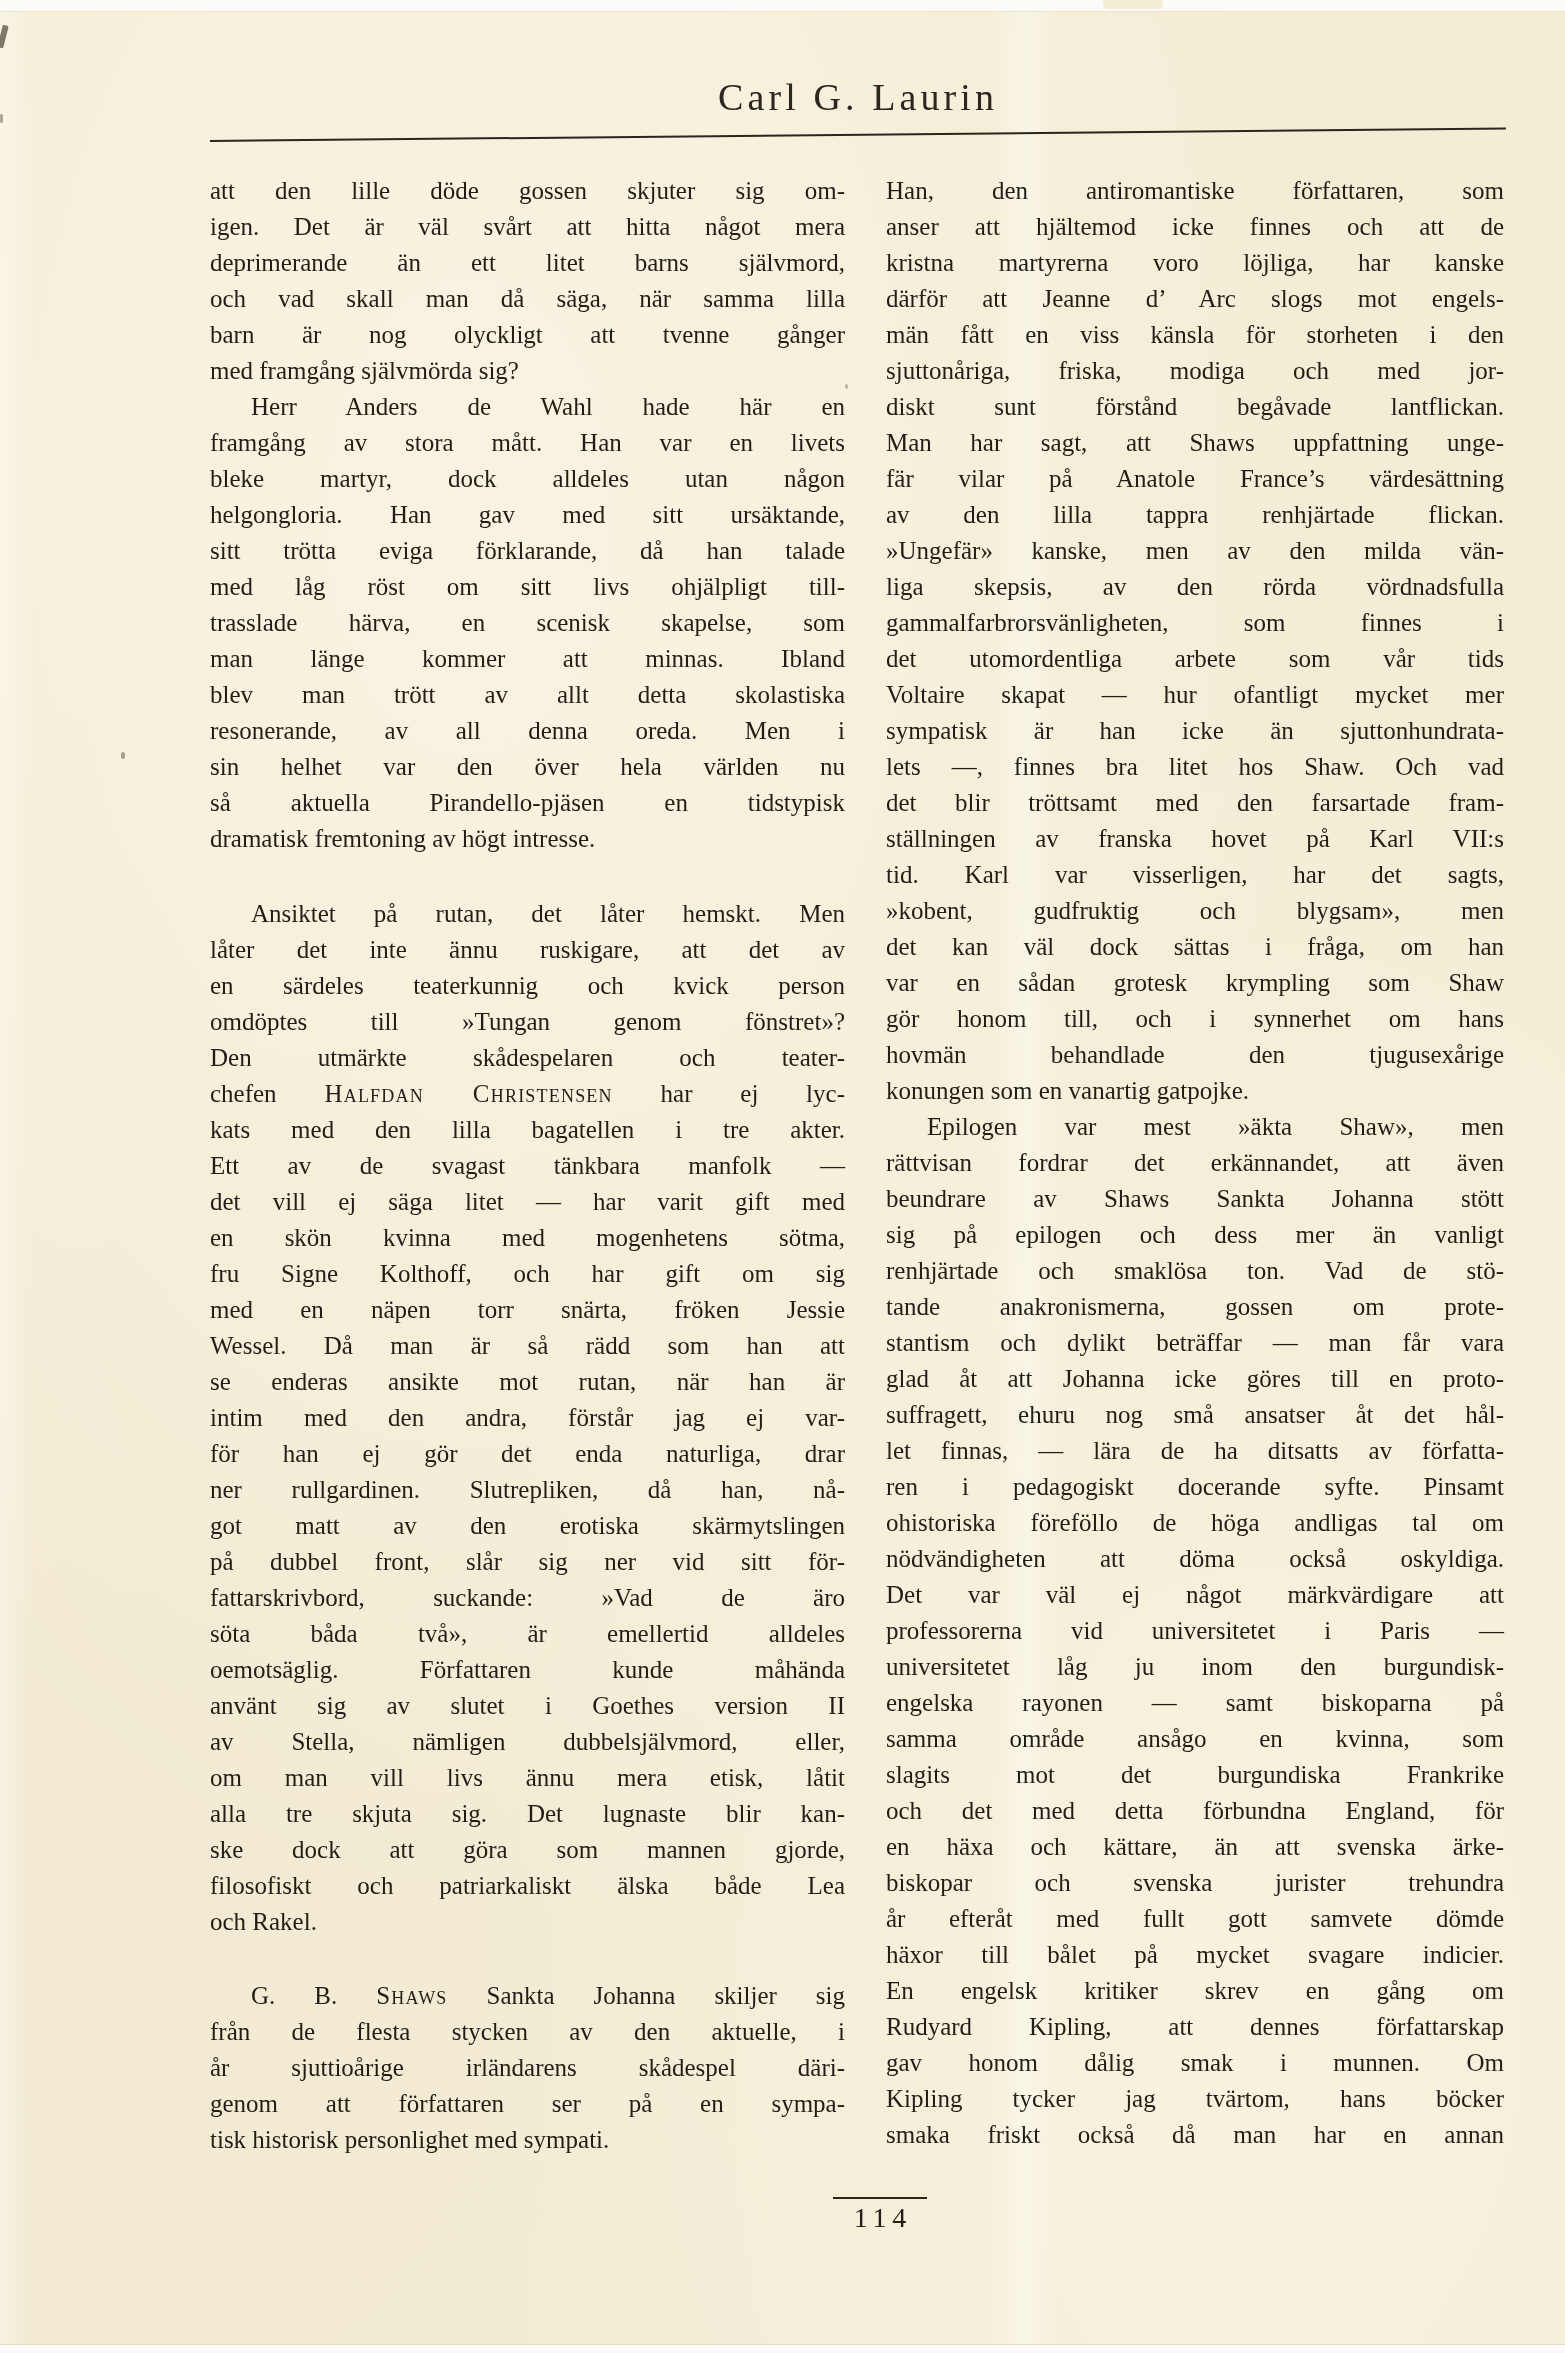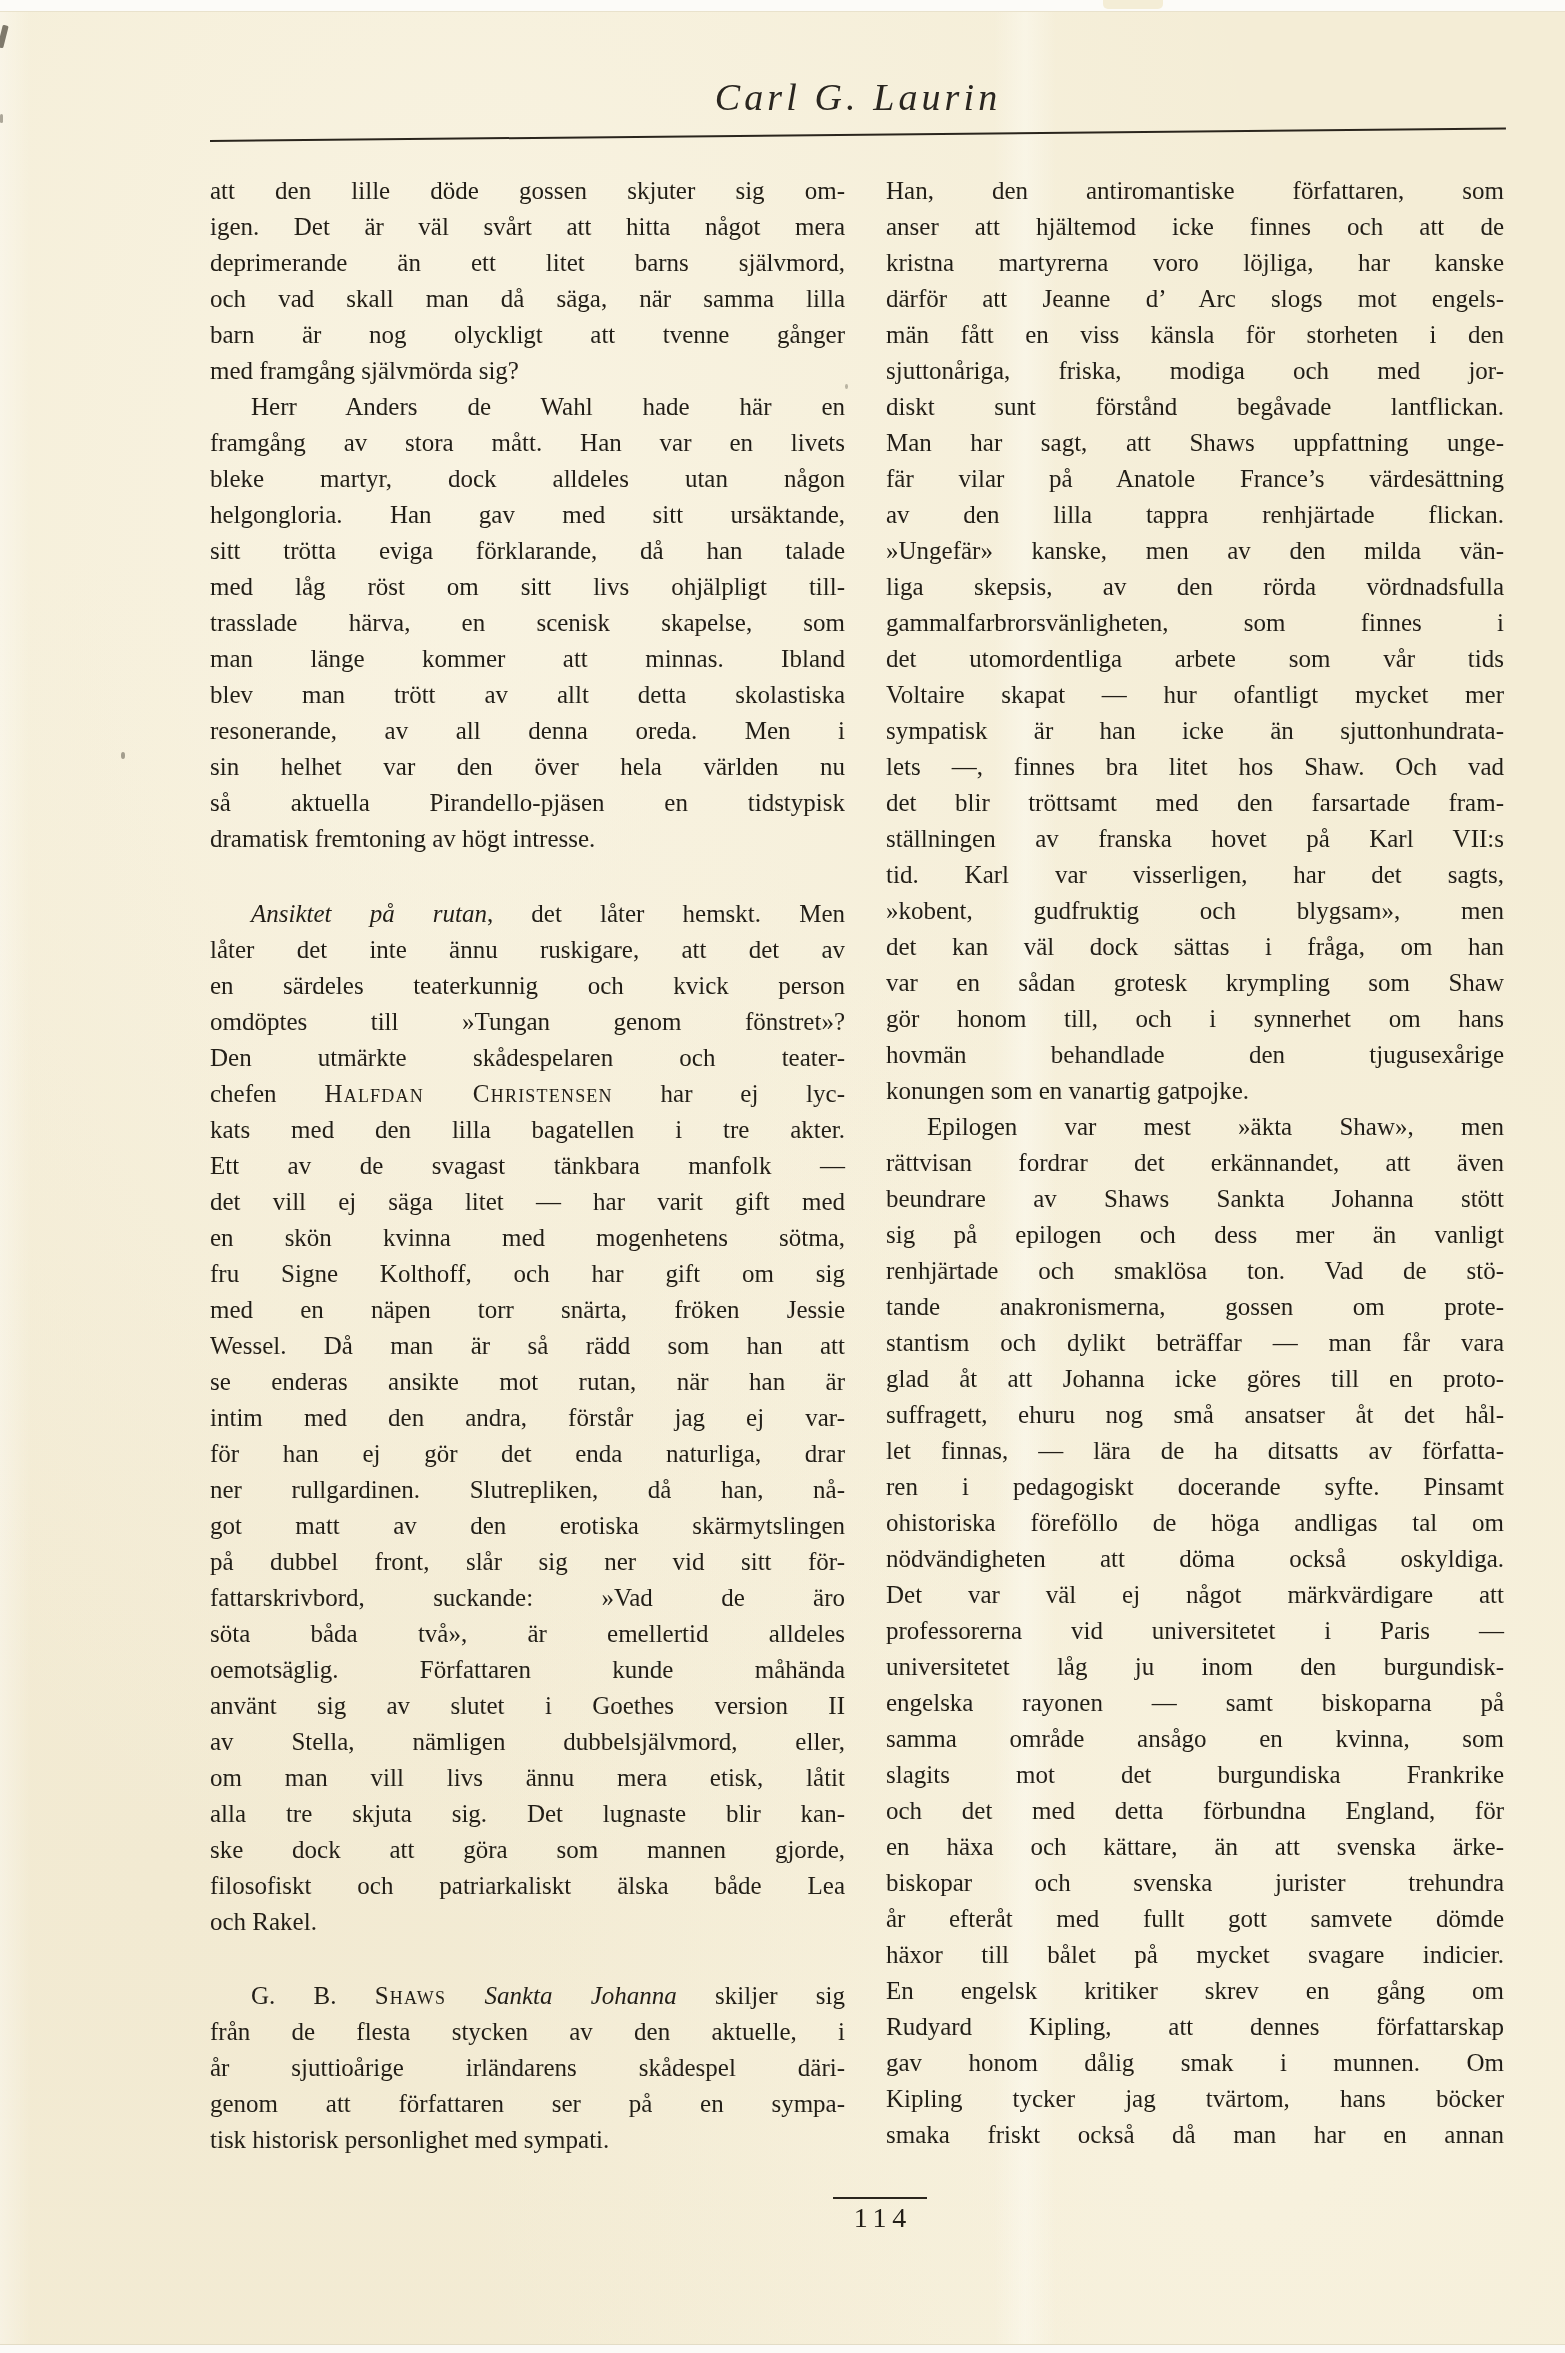--- a/index.html
+++ b/index.html
@@ -29,21 +29,20 @@
   .bottom-edge{position:absolute;bottom:0;left:0;width:100%;height:9px;background:#fbfaf7;border-top:0.8px solid #e3dcc6;}
   .speck{position:absolute;background:#5f5a4c;opacity:0.8;}
   .speck.a{left:0;top:24.5px;width:5.7px;height:23px;transform:rotate(14deg);border-radius:1.6px;}
   .speck.b{left:0;top:114px;width:3.3px;height:9px;opacity:0.5;border-radius:1.6px;}
   .speck.c{left:121px;top:752px;width:4.1px;height:6.5px;border-radius:50%;opacity:0.55;}
   .speck.d{left:845px;top:384px;width:3.3px;height:4.9px;border-radius:50%;opacity:0.4;}
 
   .header-title{
     position:absolute;left:210px;top:75px;width:1296px;
     text-align:center;
-    font-style:italic;
     font-size:38px;
     letter-spacing:4.1px;
     color:#2a2620;
   }
   .header-rule{
     position:absolute;left:210px;top:140px;width:1296px;height:2.4px;
     background:var(--rule);
     transform:rotate(-0.55deg);
     transform-origin:left center;
   }
@@ -59,21 +58,21 @@
 
   .line{
     height:36px;line-height:36px;
     text-align:justify;
     text-align-last:justify;
     text-justify:inter-word;
   }
   .line.flush{text-align:center;text-align-last:left;}
   .line.ind{padding-left:41px;}
   .gap{width:100%;}
-  .seg-i{font-style:italic;}
+  .seg-i{}
   .seg-sc{font-variant:small-caps;letter-spacing:1.2px;}
 
   .footer{
     position:absolute;left:819px;top:2197px;width:122px;
     text-align:center;color:var(--ink);
   }
   .footer-rule{width:94px;height:2.4px;background:var(--rule);margin:0 auto;}
   .page-number{
     font-size:28px;line-height:38px;letter-spacing:5.7px;padding-left:5.7px;
   }

